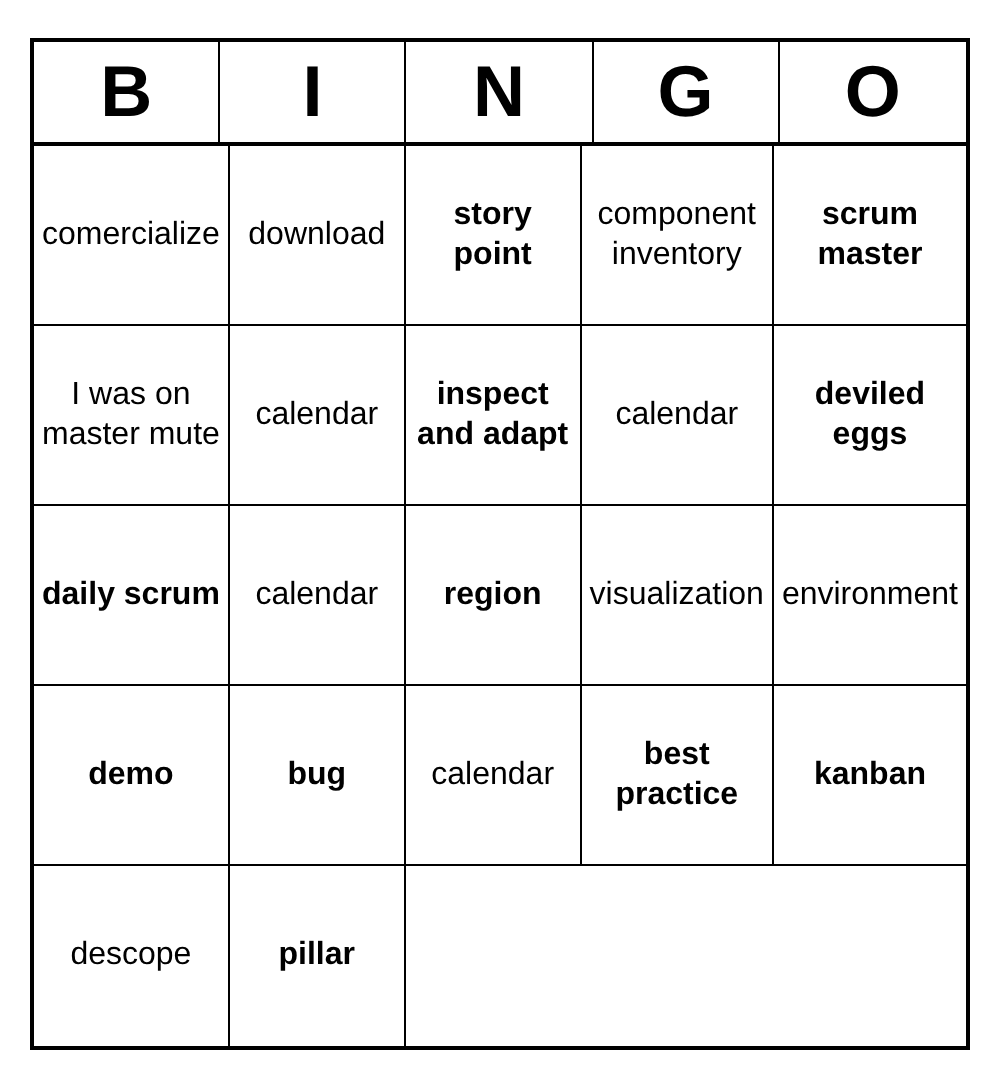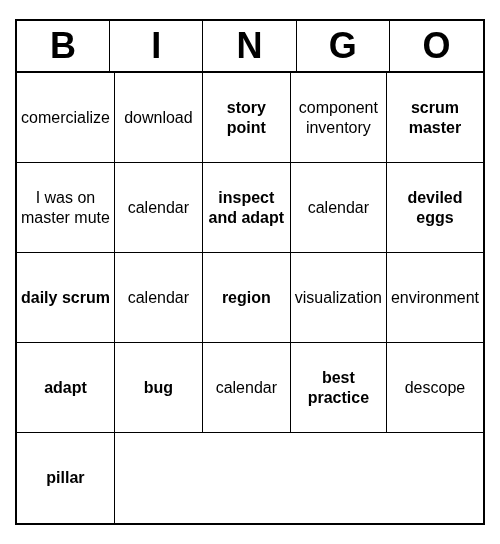--- a/index.html
+++ b/index.html
@@ -124,31 +124,34 @@
       <div class="bingo-cell">
         <span class="xxl bold">region</span>
       </div>
       <div class="bingo-cell">
         <span class="xs">visualization</span>
       </div>
       <div class="bingo-cell">
         <span class="xs">environment</span>
       </div>
       <div class="bingo-cell">
-        <span class="xl bold">adapt</span>
+        <span class="xl bold">demo</span>
       </div>
       <div class="bingo-cell">
         <span class="xxl bold">bug</span>
       </div>
       <div class="bingo-cell">
         <span class="sm">calendar</span>
       </div>
       <div class="bingo-cell">
         <span class="md bold">best practice</span>
       </div>
       <div class="bingo-cell">
+        <span class="lg bold">kanban</span>
+      </div>
+      <div class="bingo-cell">
         <span class="sm">descope</span>
       </div>
       <div class="bingo-cell">
         <span class="xxl bold">pillar</span>
       </div>
     </div>
 </div>
 
 </body></html>

